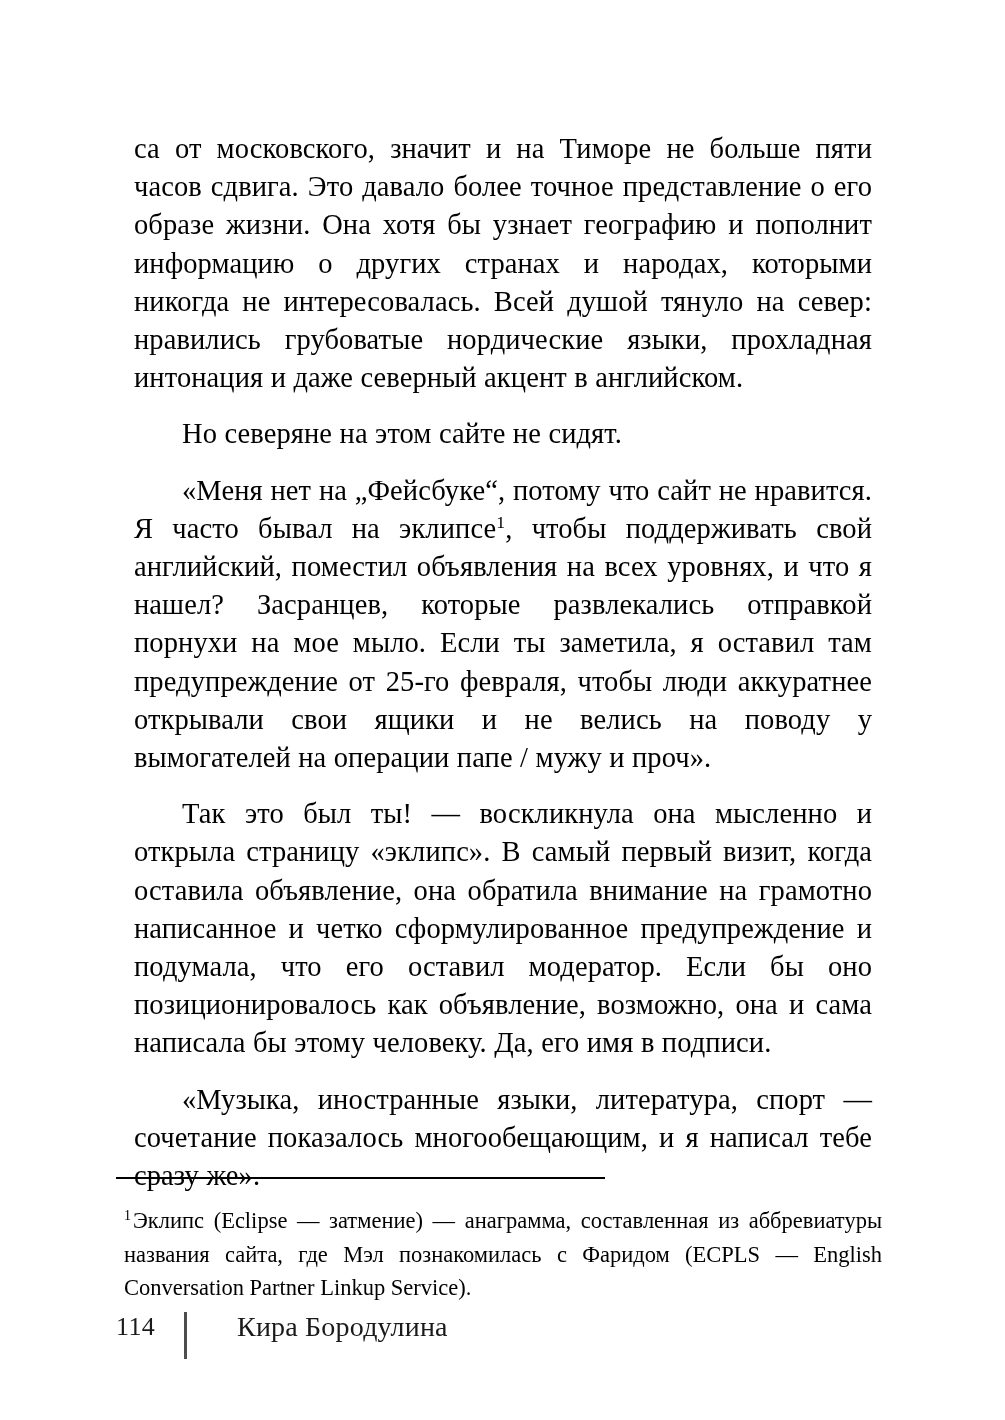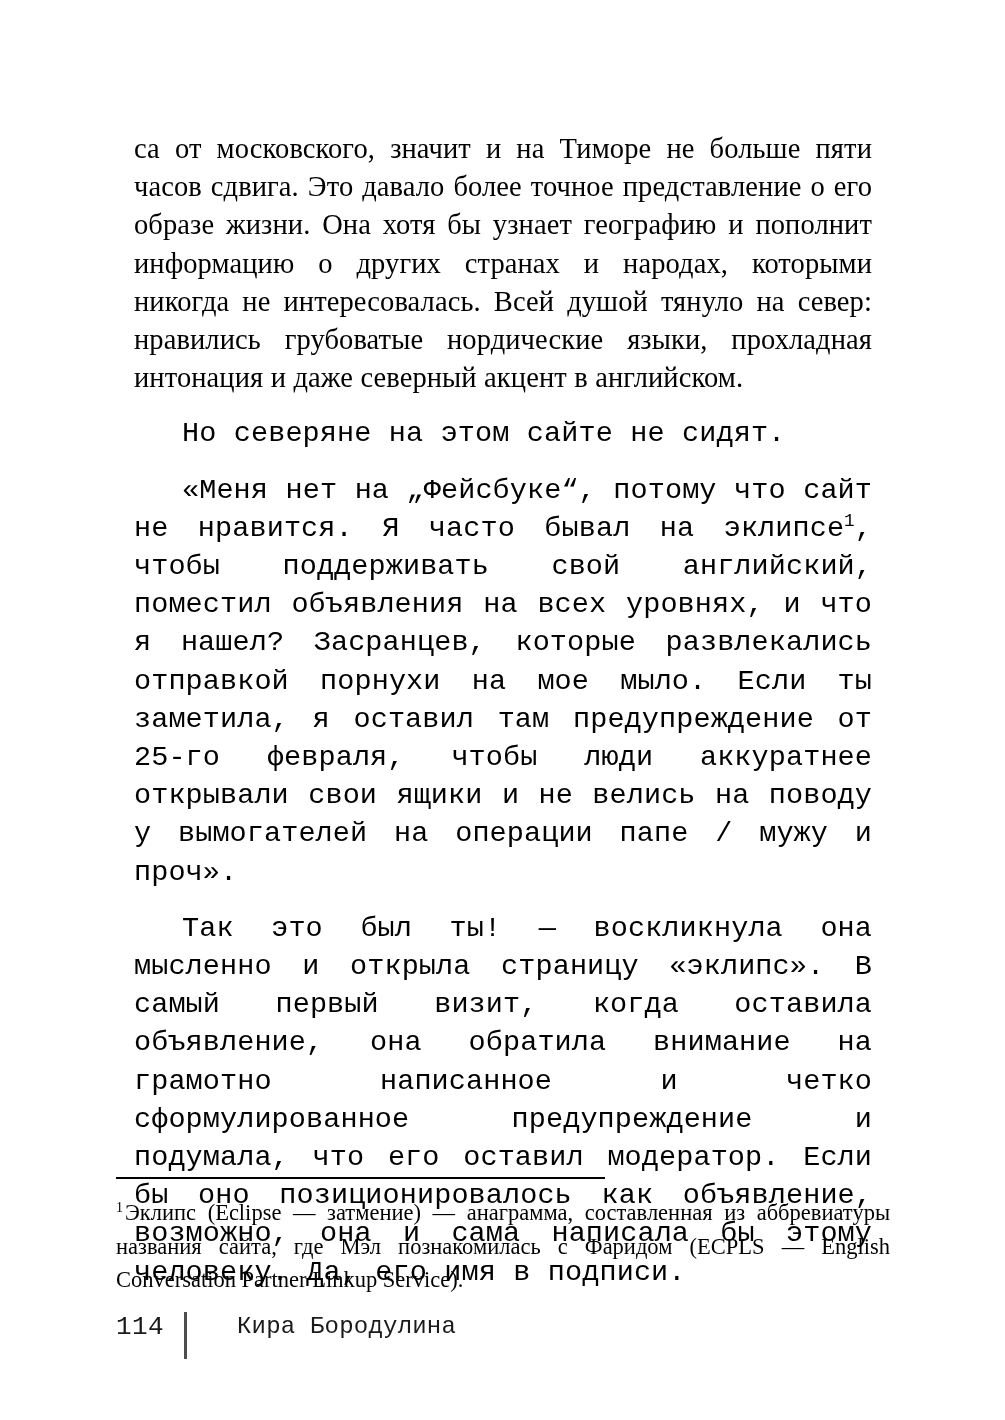--- a/index.html
+++ b/index.html
@@ -38,21 +38,20 @@
     text-justify: inter-word;
     font-size: 28.5px;
     line-height: 38.2px;
     letter-spacing: 0.1px;
     word-spacing: 0.2px;
     hyphens: manual;
   }
 
   .para.indent {
     text-indent: 48px;
-    font-family: Liberation Mono, monospace;
   }
 
   .para.cont {
     text-indent: 0;
   }
 
   sup.fnref {
     font-size: 0.62em;
     vertical-align: super;
     line-height: 0;
@@ -69,21 +68,21 @@
   }
 
   .footnote {
     position: absolute;
     left: 116px;
     top: 1196px;
     width: 774px;
   }
 
   .footnote-text {
-    margin: 0;
+    margin: 8px;
     text-align: justify;
     text-justify: inter-word;
     font-size: 22.5px;
     line-height: 33.5px;
     hyphens: manual;
   }
 
   .footnote-text sup {
     font-size: 0.62em;
     vertical-align: super;
@@ -93,42 +92,42 @@
 
   
   .footer {
     position: absolute;
     left: 116px;
     top: 1312px;
     width: 774px;
     height: 50px;
     display: flex;
     align-items: flex-start;
-    font-family: Liberation Mono, monospace;
+    font-family: Liberation Serif, serif;
   }
 
   .footer-pageno {
     font-size: 26px;
     line-height: 30px;
     color: #1a1a1a;
     width: 54px;
     letter-spacing: 0.4px;
   }
 
   .footer-divider {
     width: 3px;
     height: 47px;
     background: #4d4d4d;
     margin-left: 14px;
     margin-right: 0;
     flex: 0 0 auto;
   }
 
   .footer-author {
-    font-size: 24px;
+    font-size: 28px;
     line-height: 30px;
     color: #1a1a1a;
     margin-left: 50px;
     letter-spacing: 0.2px;
   }
 </style>
 </head>
 <body>
 
 <div class="page">
@@ -137,20 +136,21 @@
 
     <p class="para cont">са от московского, значит и на Тиморе не больше пяти часов сдвига. Это давало более точное представление о его образе жизни. Она хотя бы узнает географию и пополнит информацию о других странах и народах, которыми никогда не интересовалась. Всей душой тянуло на север: нравились грубоватые нордические языки, прохладная интонация и даже северный акцент в английском.</p>
 
     <p class="para indent">Но северяне на этом сайте не сидят.</p>
 
 
     <p class="para indent"><span>«Меня нет на „Фейсбуке“, потому что сайт не нравится. Я часто бывал на эклипсе</span><sup class="fnref">1</sup><span>, чтобы поддерживать свой английский, поместил объявления на всех уровнях, и что я нашел? Засранцев, которые развлекались отправкой порнухи на мое мыло. Если ты заметила, я оставил там предупреждение от 25-го февраля, чтобы люди аккуратнее открывали свои ящики и не велись на поводу у вымогателей на операции папе / мужу и проч».</span></p>
 
     <p class="para indent">Так это был ты! — воскликнула она мысленно и открыла страницу «эклипс». В самый первый визит, когда оставила объявление, она обратила внимание на грамотно написанное и четко сформулированное предупреждение и подумала, что его оставил модератор. Если бы оно позиционировалось как объявление, возможно, она и сама написала бы этому человеку. Да, его имя в подписи.</p>
 
+    <p class="para indent">«Музыка, иностранные языки, литература, спорт — сочетание показалось многообещающим, и я написал тебе сразу же».</p>
 
   </div>
 
   <div class="footnote-rule"></div>
 
   <div class="footnote">
     <p class="footnote-text"><sup>1</sup><span>Эклипс (Eclipse — затмение) — анаграмма, составленная из аббревиатуры названия сайта, где Мэл познакомилась с Фаридом (ECPLS — English Conversation Partner Linkup Service).</span></p>
   </div>
 
   <div class="footer">

